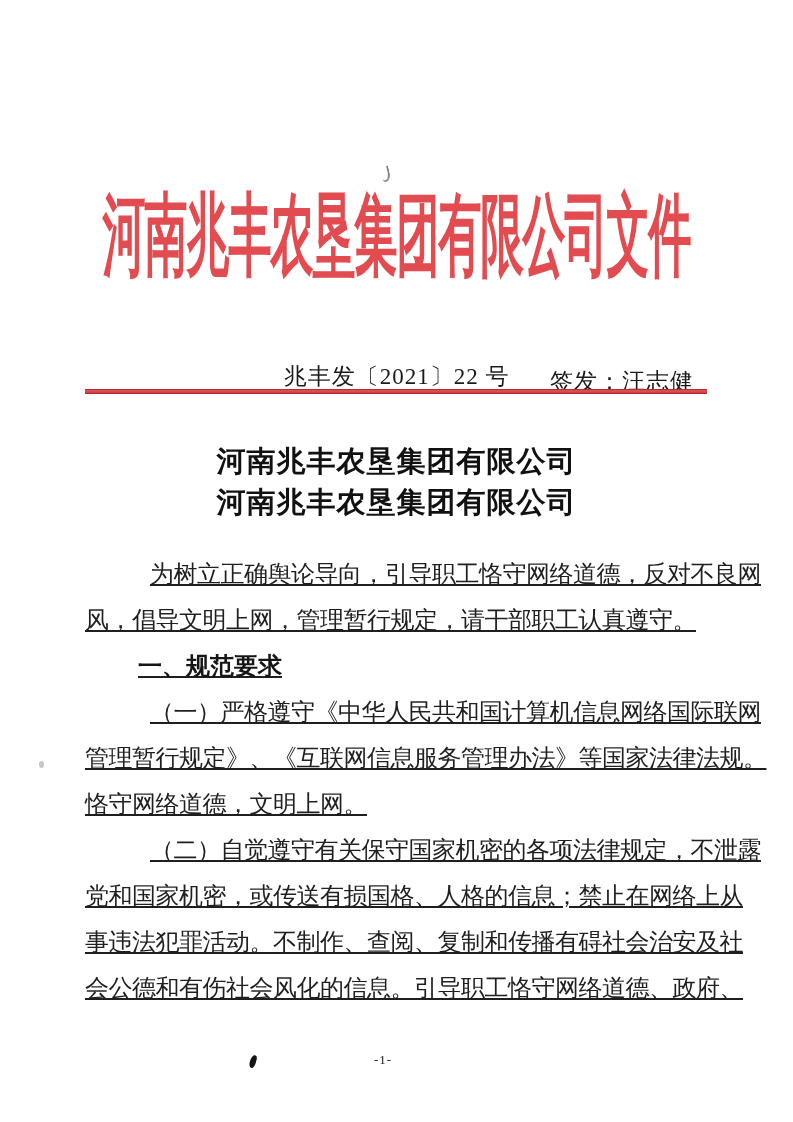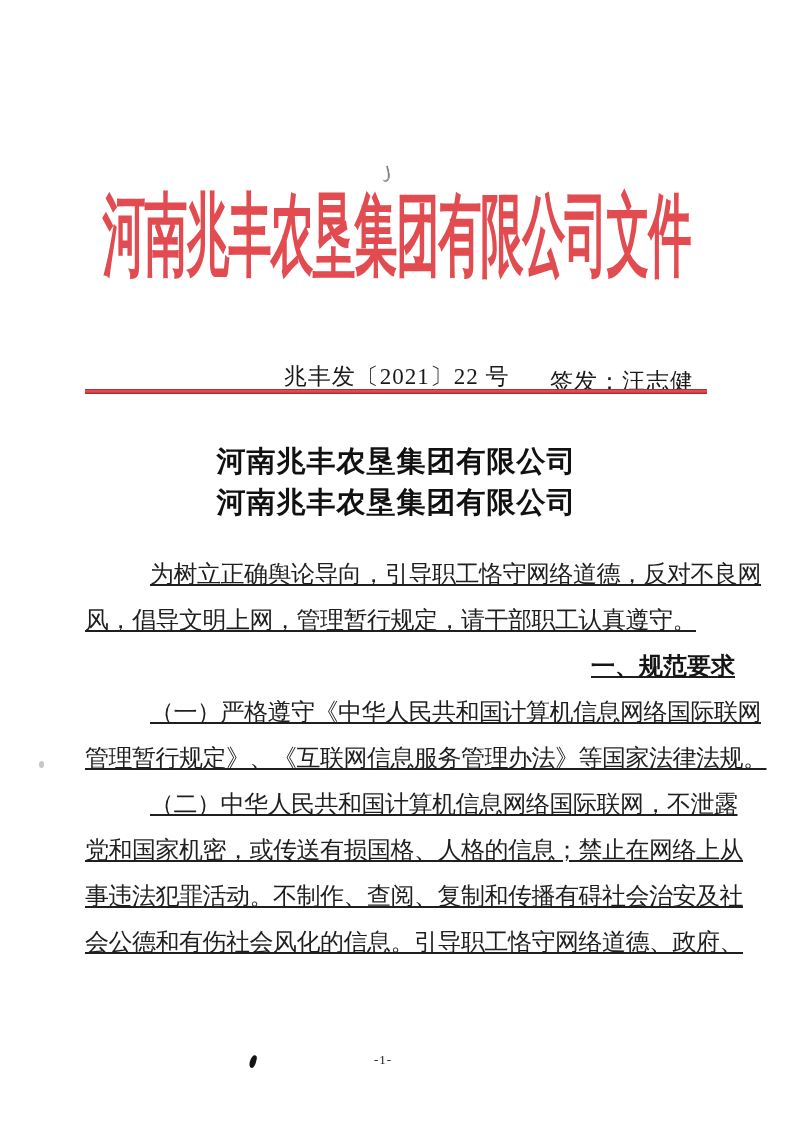--- a/index.html
+++ b/index.html
@@ -104,21 +104,20 @@
     line-height: 46px;
     white-space: nowrap;
   }
   .line.indent { text-indent: 65px; }
   .line.heading {
     font-family: "Liberation Sans", sans-serif;
     font-weight: bold;
     letter-spacing: 0;
     text-indent: 53px;
     color: #151515;
-    text-align: right;
   }
 
   
   .footer {
     position: absolute;
     top: 1052px;
     left: 0;
     width: 766px;
     text-align: center;
     font-size: 13px;
@@ -184,21 +183,22 @@
     <div>河南兆丰农垦集团有限公司</div>
     <div>河南兆丰农垦集团有限公司</div>
   </div>
 
   <div class="body-text">
     <div class="line indent">为树立正确舆论导向，引导职工恪守网络道德，反对不良网</div>
     <div class="line">风，倡导文明上网，管理暂行规定，请干部职工认真遵守。</div>
     <div class="line heading">一、规范要求</div>
     <div class="line indent">（一）严格遵守《中华人民共和国计算机信息网络国际联网</div>
     <div class="line">管理暂行规定》、《互联网信息服务管理办法》等国家法律法规。</div>
-    <div class="line indent">（二）中华人民共和国计算机信息网络国际联网，不泄露</div>
+    <div class="line">恪守网络道德，文明上网。</div>
+    <div class="line indent">（二）自觉遵守有关保守国家机密的各项法律规定，不泄露</div>
     <div class="line">党和国家机密，或传送有损国格、人格的信息；禁止在网络上从</div>
     <div class="line">事违法犯罪活动。不制作、查阅、复制和传播有碍社会治安及社</div>
     <div class="line">会公德和有伤社会风化的信息。引导职工恪守网络道德、政府、</div>
   </div>
 
   <span class="ink-blot"></span>
 
   <div class="footer">-1-</div>
 
 </div>

